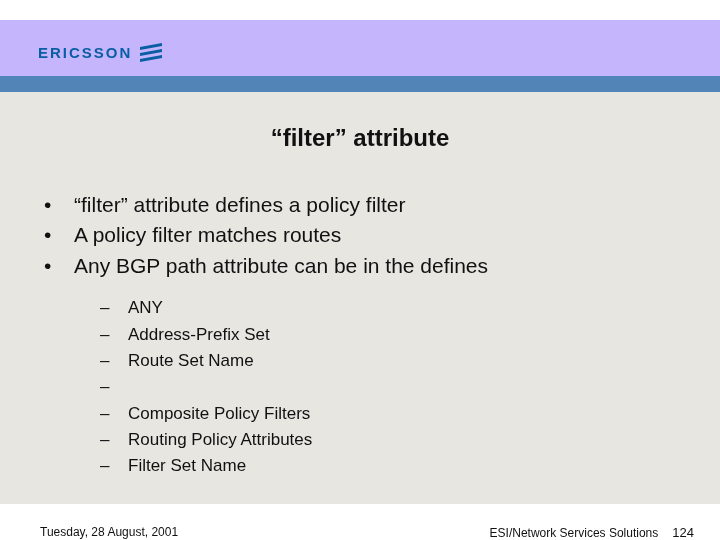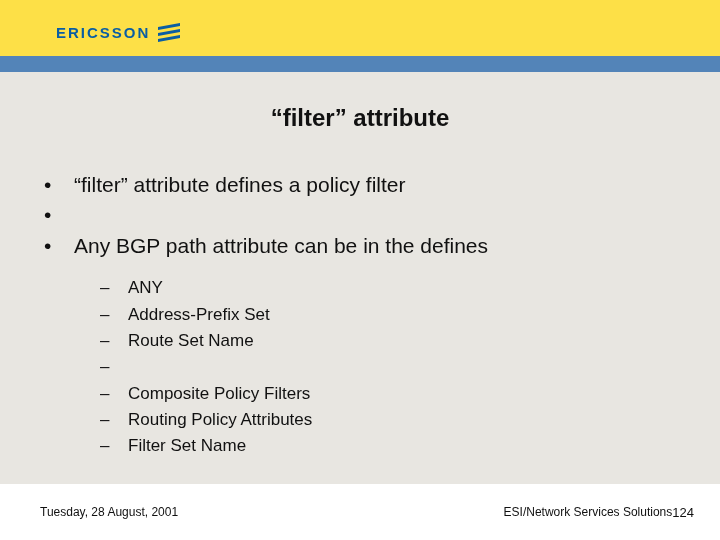--- a/index.html
+++ b/index.html
@@ -1,33 +1,33 @@
 <!DOCTYPE html>
 <html><head>
 <meta charset="utf-8">
 <style>
   * { margin: 0; padding: 0; box-sizing: border-box; }
   html, body { width: 720px; height: 540px; font-family: Arial, Helvetica, sans-serif; background: #fff; }
   .slide { width: 720px; height: 540px; position: relative; background: #e8e6e1; }
-  .header-white { background: #fde047; height: 56px; width: 100%; padding: 8px 38px 0 56px; display: flex; align-items: center; }
+  .header-white { background: #c4b5fd; height: 56px; width: 100%; padding: 8px 38px 0 38px; display: flex; align-items: center; margin-top: 20px; }
   .logo { display: flex; align-items: center; gap: 8px; color: #0a5ea3; font-weight: 700; letter-spacing: 2px; font-size: 15px; }
   .logo-name { color: #0a5ea3; }
   .stripes { display: inline-flex; flex-direction: column; gap: 3px; transform: skewY(-10deg); }
   .stripes span { display: block; width: 22px; height: 3px; background: #0a5ea3; }
   .blue-bar { background: #5384b8; height: 16px; width: 100%; }
   .content { padding: 0 40px; }
   .title { text-align: center; font-weight: 700; font-size: 24px; color: #111; margin: 32px 0 38px 0; }
   .bullets { font-size: 21px; color: #111; line-height: 1.45; margin-left: 4px; }
   .bullet-row { display: flex; }
   .bullet-mark { width: 30px; flex-shrink: 0; }
   .sublist { margin: 14px 0 0 56px; font-size: 17px; line-height: 1.55; }
   .sub-row { display: flex; }
   .sub-mark { width: 28px; flex-shrink: 0; }
   .footer { position: absolute; bottom: 0; left: 0; right: 0; height: 56px; background: #fff; display: flex; align-items: center; justify-content: space-between; padding: 0 26px 0 40px; font-size: 12px; color: #111; }
-  .footer-right { display: flex; align-items: center; }
+  .footer-right { display: flex; align-items: flex-end; gap: 14px; }
   .page-num { font-size: 13px; }
 </style>
 </head>
 <body>
 
 <div class="slide">
 
   <div class="header-white">
     <div class="logo">
       <span class="logo-name">ERICSSON</span>
@@ -44,20 +44,21 @@
   <div class="content">
     <h1 class="title">“filter” attribute</h1>
 
     <div class="bullets">
       <div class="bullet-row">
         <span class="bullet-mark">•</span>
         <span>“filter” attribute defines a policy filter</span>
       </div>
       <div class="bullet-row">
         <span class="bullet-mark">•</span>
+        <span>A policy filter matches routes</span>
       </div>
       <div class="bullet-row">
         <span class="bullet-mark">•</span>
         <span>Any BGP path attribute can be in the defines</span>
       </div>
 
       <div class="sublist">
         <div class="sub-row">
           <span class="sub-mark">–</span>
           <span>ANY</span>

